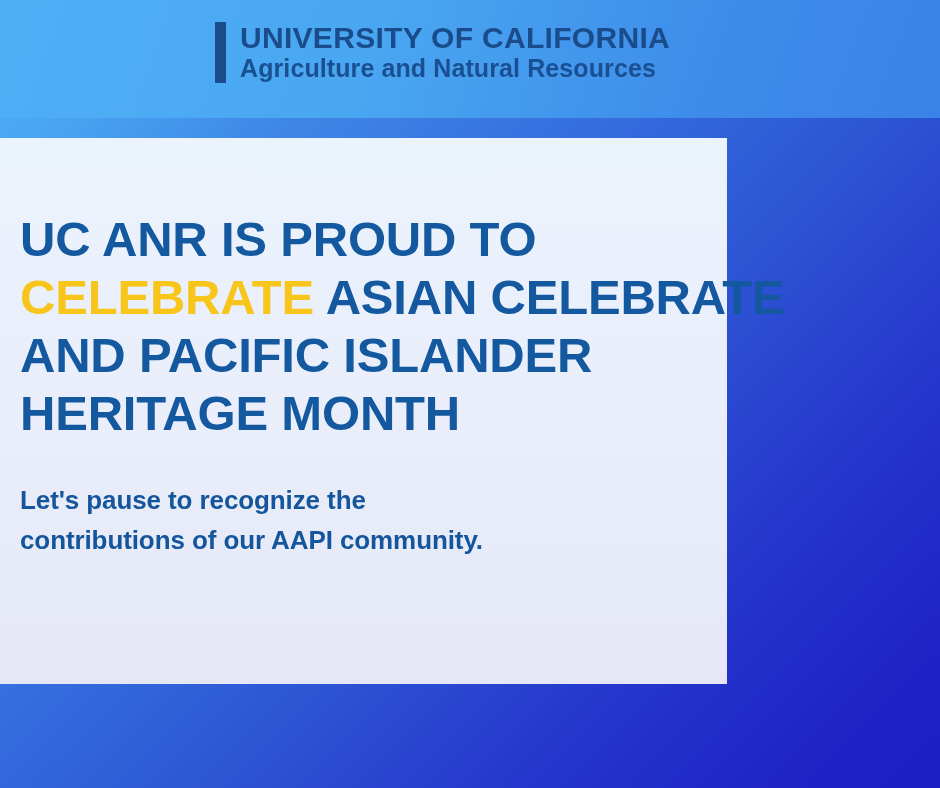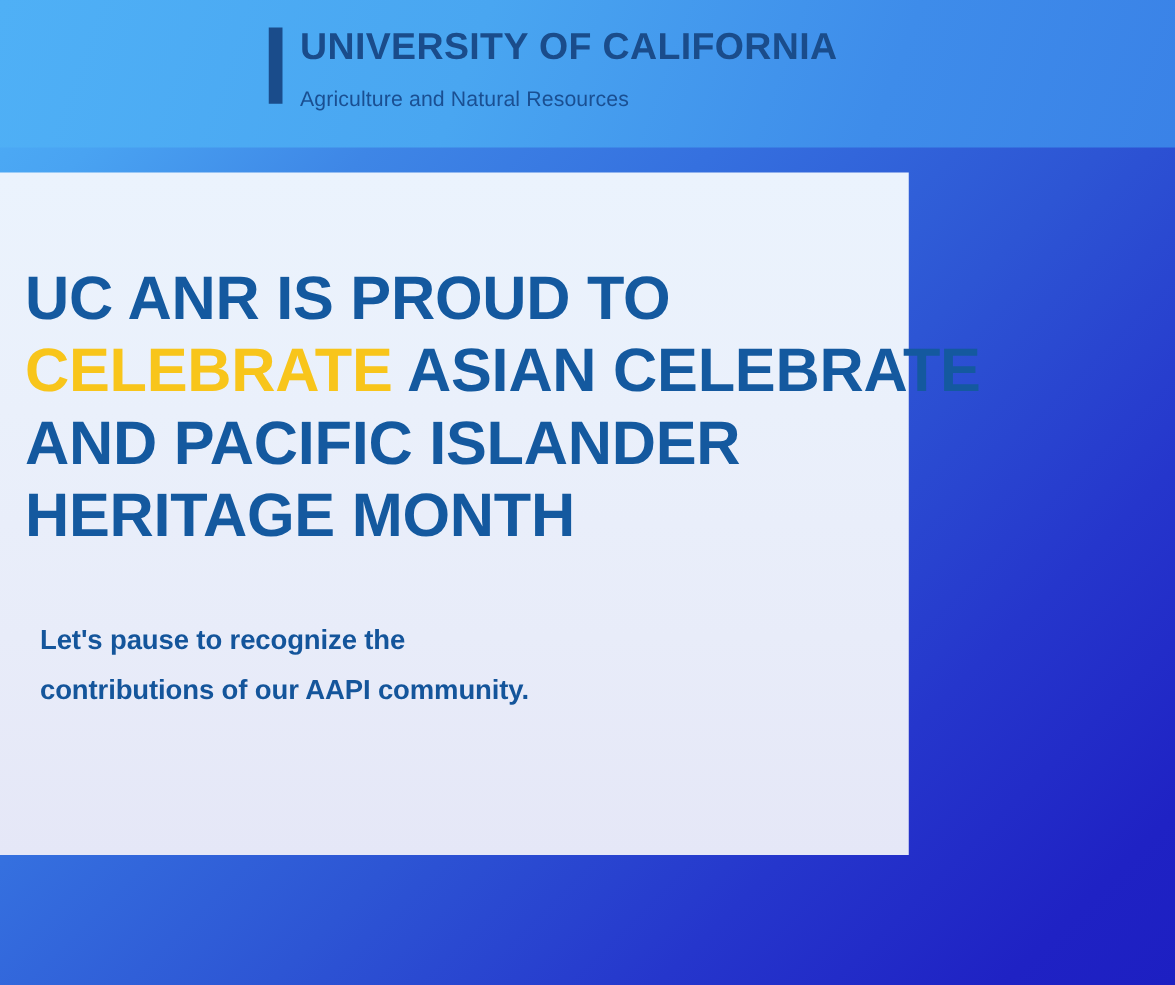--- a/index.html
+++ b/index.html
@@ -53,35 +53,34 @@
     height: 61px;
     background: #1A4C8B;
     margin-right: 14px;
     flex: 0 0 auto;
   }
 
   .logo-text {
     display: flex;
     flex-direction: column;
     justify-content: flex-start;
-    gap: 12px;
   }
 
   .logo-line-1 {
     font-size: 30px;
     font-weight: bold;
     color: #1A4C8B;
     letter-spacing: 0.3px;
     line-height: 32px;
     white-space: nowrap;
   }
 
   .logo-line-2 {
-    font-size: 17px;
-    font-weight: normal;
+    font-size: 25px;
+    font-weight: bold;
     color: #1A4F92;
     letter-spacing: 0.1px;
     line-height: 28px;
     white-space: nowrap;
   }
 
   
   .content-panel {
     position: absolute;
     left: 0;
@@ -107,23 +106,23 @@
     margin: 0;
     white-space: nowrap;
   }
 
   .headline .hl-accent {
     color: #F8C51B;
     text-align: right;
   }
 
   .subhead {
-    margin: 12px;
+    margin: 0;
     padding-top: 38px;
-    font-size: 22px;
+    font-size: 26px;
     font-weight: bold;
     line-height: 40px;
     color: #14559B;
     letter-spacing: -0.1px;
   }
 
   .subhead-line {
     display: block;
     white-space: nowrap;
   }

